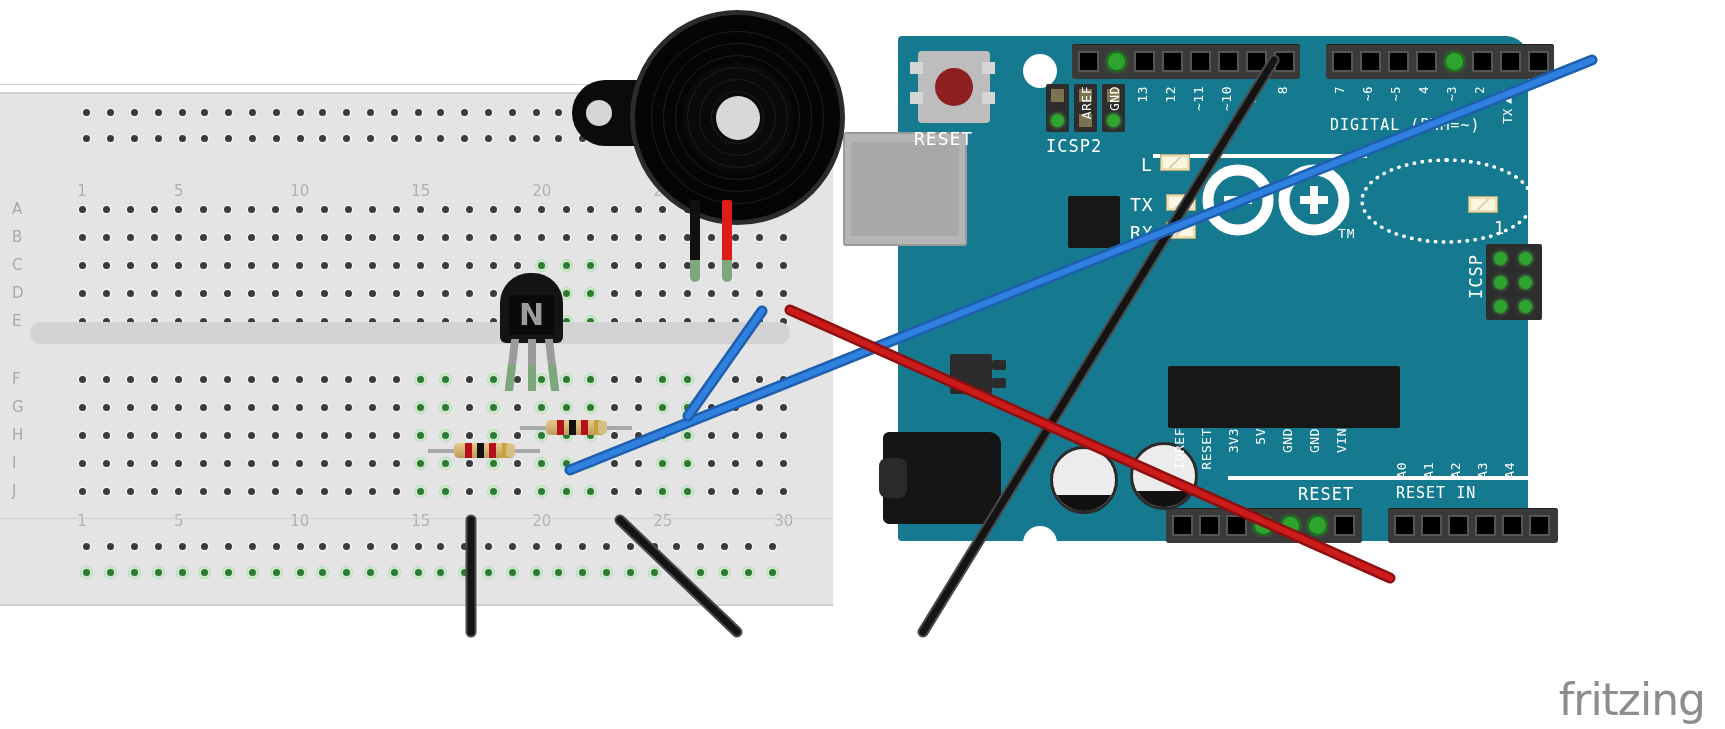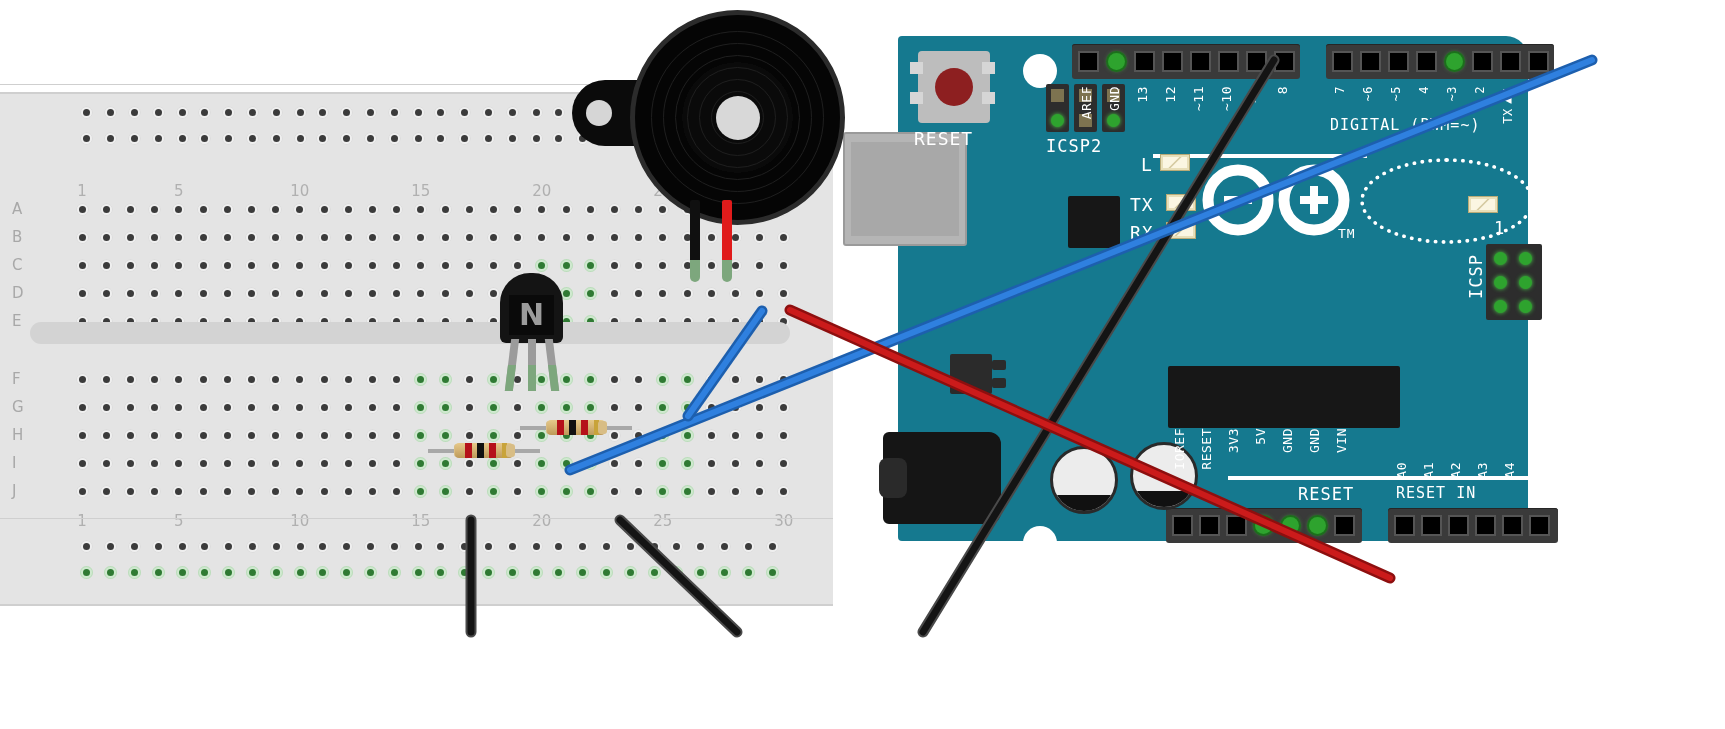--- a/index.html
+++ b/index.html
@@ -1667,13 +1667,14 @@
       <line x1="471" y1="520" x2="471" y2="632" stroke="#4a4a4a" stroke-width="11" stroke-linecap="round"></line>
       <line x1="471" y1="520" x2="471" y2="632" stroke="#141414" stroke-width="7" stroke-linecap="round"></line>
     </g>
 
     <g>
       <line x1="620" y1="520" x2="737" y2="632" stroke="#4a4a4a" stroke-width="11" stroke-linecap="round"></line>
       <line x1="620" y1="520" x2="737" y2="632" stroke="#141414" stroke-width="7" stroke-linecap="round"></line>
     </g>
   </svg>
 
+  <div class="abs" id="fritzing">fritzing</div>
 </div>
 
 </body></html>

